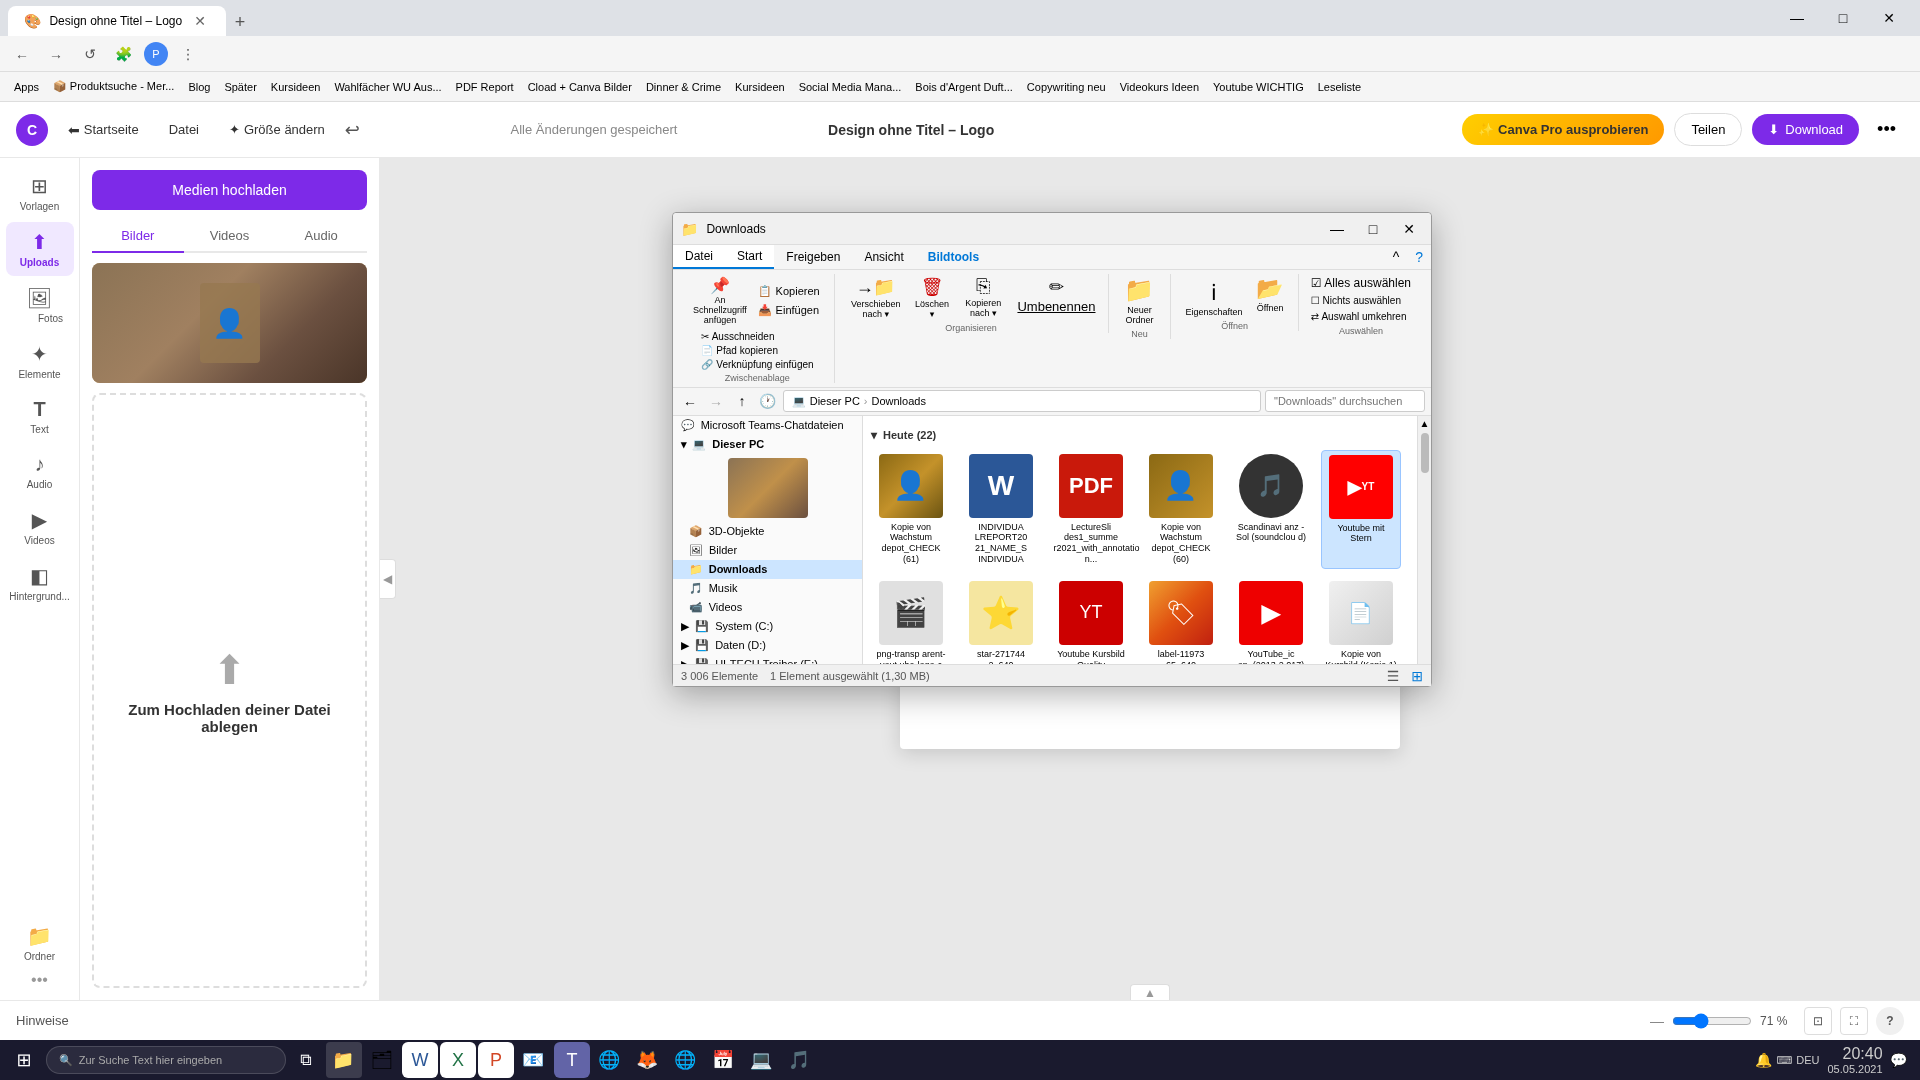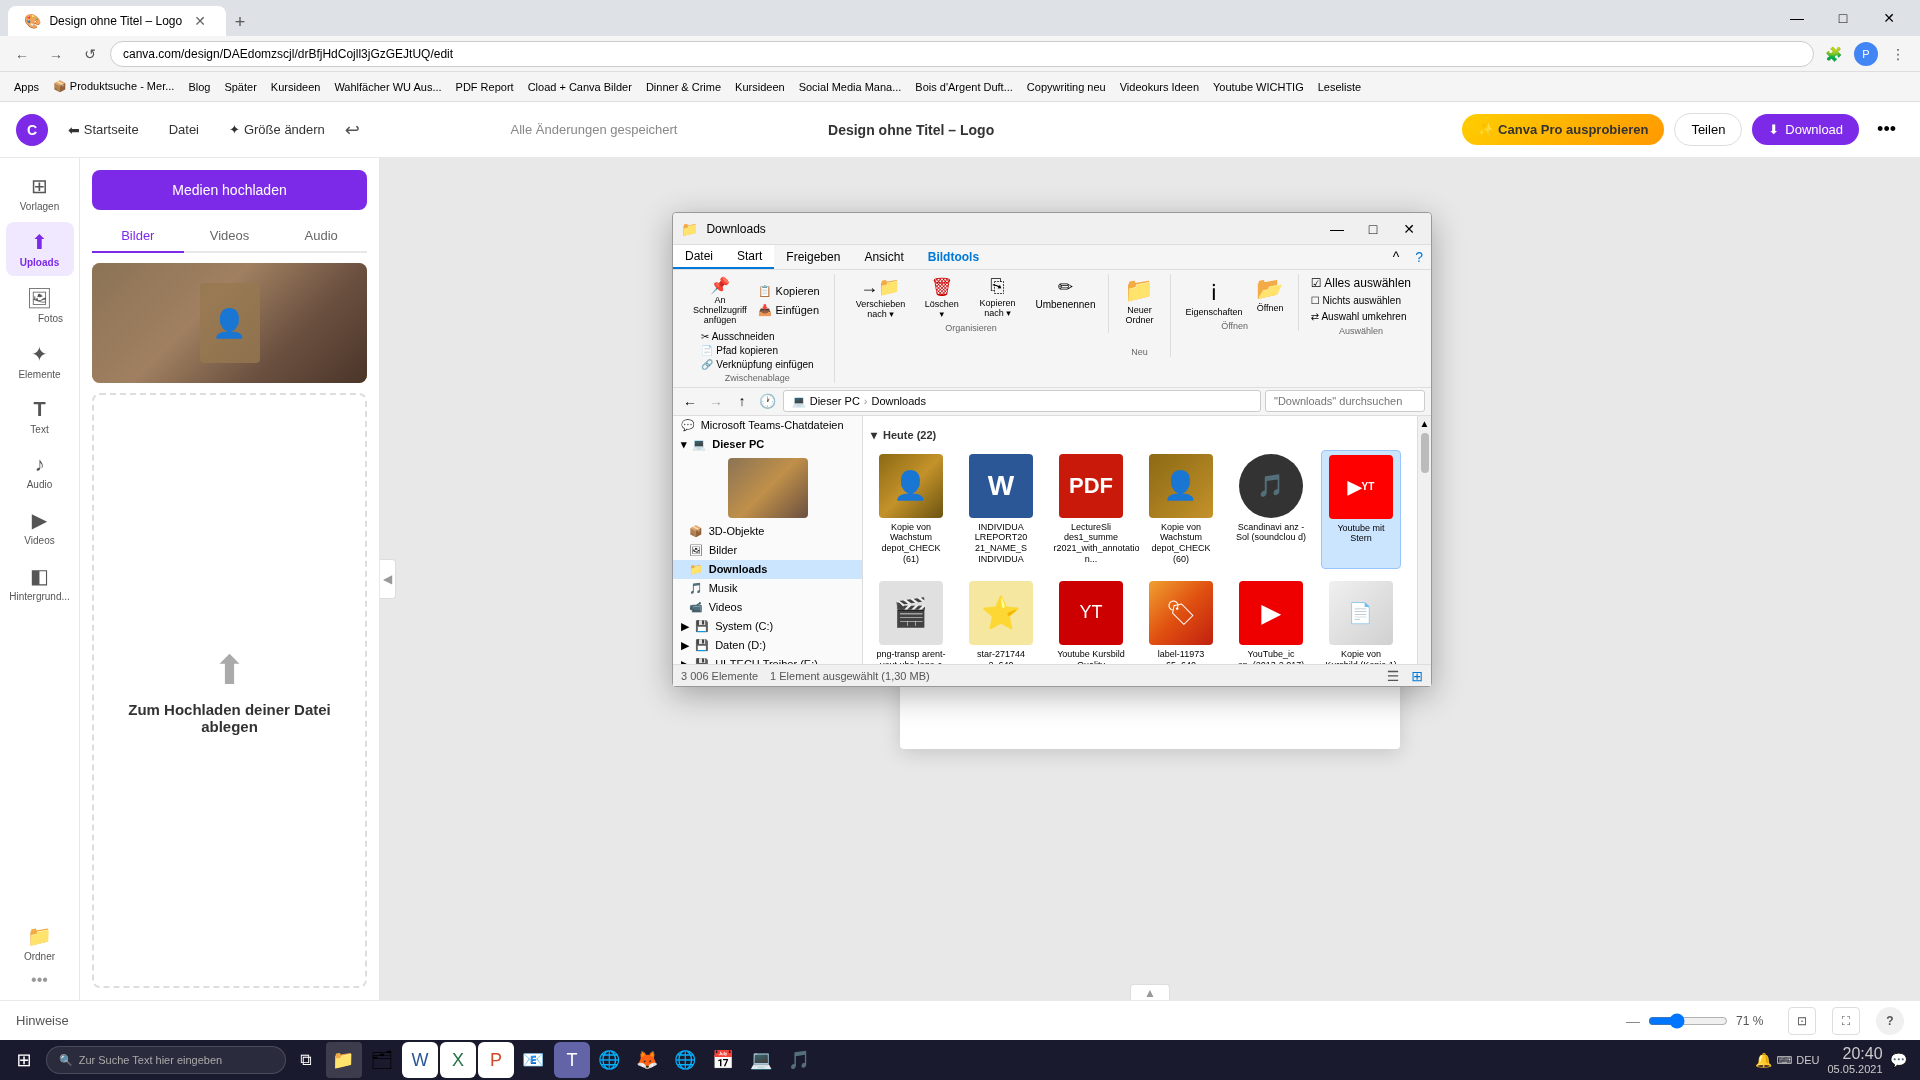--- a/index.html
+++ b/index.html
@@ -63,21 +63,20 @@
   <div style="flex:1;"></div>
   <button class="win-btn" style="width:46px; height:36px; border:none; background:transparent; cursor:pointer; font-size:14px;">—</button>
   <button class="win-btn" style="width:46px; height:36px; border:none; background:transparent; cursor:pointer; font-size:14px;">□</button>
   <button class="win-btn close" style="width:46px; height:36px; border:none; background:transparent; cursor:pointer; font-size:14px;">✕</button>
 </div>
 
 <div style="position:fixed; top:36px; left:0; right:0; height:36px; background:#f5f5f5; border-bottom:1px solid #ddd; display:flex; align-items:center; gap:6px; padding:0 8px; z-index:999;">
   <button class="ctrl-btn">←</button>
   <button class="ctrl-btn">→</button>
   <button class="ctrl-btn">↺</button>
-  <input class="address-bar" style="flex: 1 1 0%; height: 26px; border: 1px solid rgb(204, 204, 204); border-radius: 13px; padding: 0px 12px; font-size: 12px;" value="canva.com/design/DAEdomzscjl/drBfjHdCojll3jGzGEJtUQ/edit">
   <button class="ctrl-btn">🧩</button>
   <button class="ctrl-btn" style="background:#4285f4; color:#fff; border-radius:50%; width:24px; height:24px; font-size:11px;">P</button>
   <button class="ctrl-btn">⋮</button>
 </div>
 
 <div class="bookmarks-bar" style="position:fixed; top:72px; left:0; right:0; z-index:998; background:#f5f5f5; border-bottom:1px solid #ddd; height:30px; display:flex; align-items:center; padding:0 8px; gap:2px; overflow:hidden;">
   <span class="bookmark" style="font-size:11px; padding:2px 6px; border-radius:3px; cursor:pointer;">Apps</span>
   <span class="bookmark" style="font-size:11px; padding:2px 6px; border-radius:3px; cursor:pointer;">📦 Produktsuche - Mer...</span>
   <span class="bookmark" style="font-size:11px; padding:2px 6px; border-radius:3px; cursor:pointer;">Blog</span>
   <span class="bookmark" style="font-size:11px; padding:2px 6px; border-radius:3px; cursor:pointer;">Später</span>
@@ -190,21 +189,21 @@
       <div style="position:absolute; left:0; top:50%; transform:translateY(-50%); width:16px; height:40px; background:#fff; border:1px solid #ddd; border-left:none; border-radius:0 4px 4px 0; display:flex; align-items:center; justify-content:center; cursor:pointer; color:#999; font-size:12px;">◀</div>
 
       <div style="background:#fff; width:500px; height:340px; border-radius:4px; box-shadow:0 4px 20px rgba(0,0,0,0.15); position:relative; overflow:hidden;">
         <div style="width:72px; height:72px; background:linear-gradient(135deg,#ff6b9d,#c44dff,#ff9900); border-radius:10px; position:absolute; top:24px; left:24px;"></div>
       </div>
 
       <div style="position:absolute; bottom:0; left:50%; transform:translateX(-50%); width:40px; height:16px; background:#fff; border:1px solid #ddd; border-bottom:none; border-radius:4px 4px 0 0; display:flex; align-items:center; justify-content:center; cursor:pointer; color:#999; font-size:12px;">▲</div>
     </div>
   </div>
 
-  <div class="hints-bar" style="height:40px; background:#fff; border-top:1px solid #e8e8e8; display:flex; align-items:center; padding:0 16px; gap:16px; flex-shrink:0;">
+  <div class="hints-bar" style="height:40px; background:#fff; border-top:1px solid #e8e8e8; display:flex; align-items:center; padding:0 16px; gap:8px; flex-shrink:0;">
     <span style="font-size:13px; color:#555;">Hinweise</span>
     <div style="flex:1;"></div>
     <div style="display:flex; align-items:center; gap:8px;">
       <span style="color:#888; font-size:14px;">—</span>
       <input type="range" style="width: 80px;" min="10" max="200" value="71">
       <span style="font-size:12px; color:#555; min-width:36px;">71 %</span>
     </div>
     <div style="width:28px; height:28px; border:1px solid #ddd; border-radius:4px; display:flex; align-items:center; justify-content:center; cursor:pointer; font-size:12px; color:#555;">⊡</div>
     <div style="width:28px; height:28px; border:1px solid #ddd; border-radius:4px; display:flex; align-items:center; justify-content:center; cursor:pointer; font-size:12px; color:#555;">⛶</div>
     <div style="width:28px; height:28px; border-radius:50%; background:#f0f0f0; display:flex; align-items:center; justify-content:center; cursor:pointer; font-size:12px; color:#555; font-weight:bold;">?</div>
@@ -267,32 +266,32 @@
           <button style="display:flex; flex-direction:column; align-items:center; gap:1px; padding:2px 4px; border:none; background:transparent; cursor:pointer; border-radius:3px;">
             <span style="font-size:18px; color:#cc0000;">🗑</span>
             <span style="font-size:9px;">Löschen ▾</span>
           </button>
           <button style="display:flex; flex-direction:column; align-items:center; gap:1px; padding:2px 4px; border:none; background:transparent; cursor:pointer; border-radius:3px; min-width:50px;">
             <span style="font-size:18px;">⎘</span>
             <span style="font-size:9px; text-align:center;">Kopieren nach ▾</span>
           </button>
           <button style="display:flex; flex-direction:column; align-items:center; gap:1px; padding:2px 4px; border:none; background:transparent; cursor:pointer; border-radius:3px;">
             <span style="font-size:18px;">✏</span>
-            <span style="font-size:10px;">Umbenennen</span>
+            <span style="font-size:13px;text-decoration:underline;">Umbenennen</span>
           </button>
         </div>
         <div style="font-size:9px; color:#666; margin-top:2px;">Organisieren</div>
       </div>
 
       <div style="display:flex; flex-direction:column; padding:0 8px; border-right:1px solid #ddd; align-items:center;">
         <button style="display:flex; flex-direction:column; align-items:center; gap:1px; padding:2px 8px; border:none; background:transparent; cursor:pointer; border-radius:3px;">
           <span style="font-size:24px;">📁</span>
           <span style="font-size:9px; text-align:center;">Neuer<br>Ordner</span>
         </button>
-        <div style="font-size:9px; color:#666; margin-top:20px;">Neu</div>
+        <div style="font-size:9px; color:#666; margin-top:2px;">Neu</div>
       </div>
 
       <div style="display:flex; flex-direction:column; padding:0 8px; border-right:1px solid #ddd; align-items:center;">
         <div style="display:flex; gap:2px;">
           <button style="display:flex; flex-direction:column; align-items:center; gap:1px; padding:2px 6px; border:none; background:transparent; cursor:pointer; border-radius:3px;">
             <span style="font-size:22px;">ℹ</span>
             <span style="font-size:9px;">Eigenschaften</span>
           </button>
           <button style="display:flex; flex-direction:column; align-items:center; gap:1px; padding:2px 6px; border:none; background:transparent; cursor:pointer; border-radius:3px;">
             <span style="font-size:22px;">📂</span>

